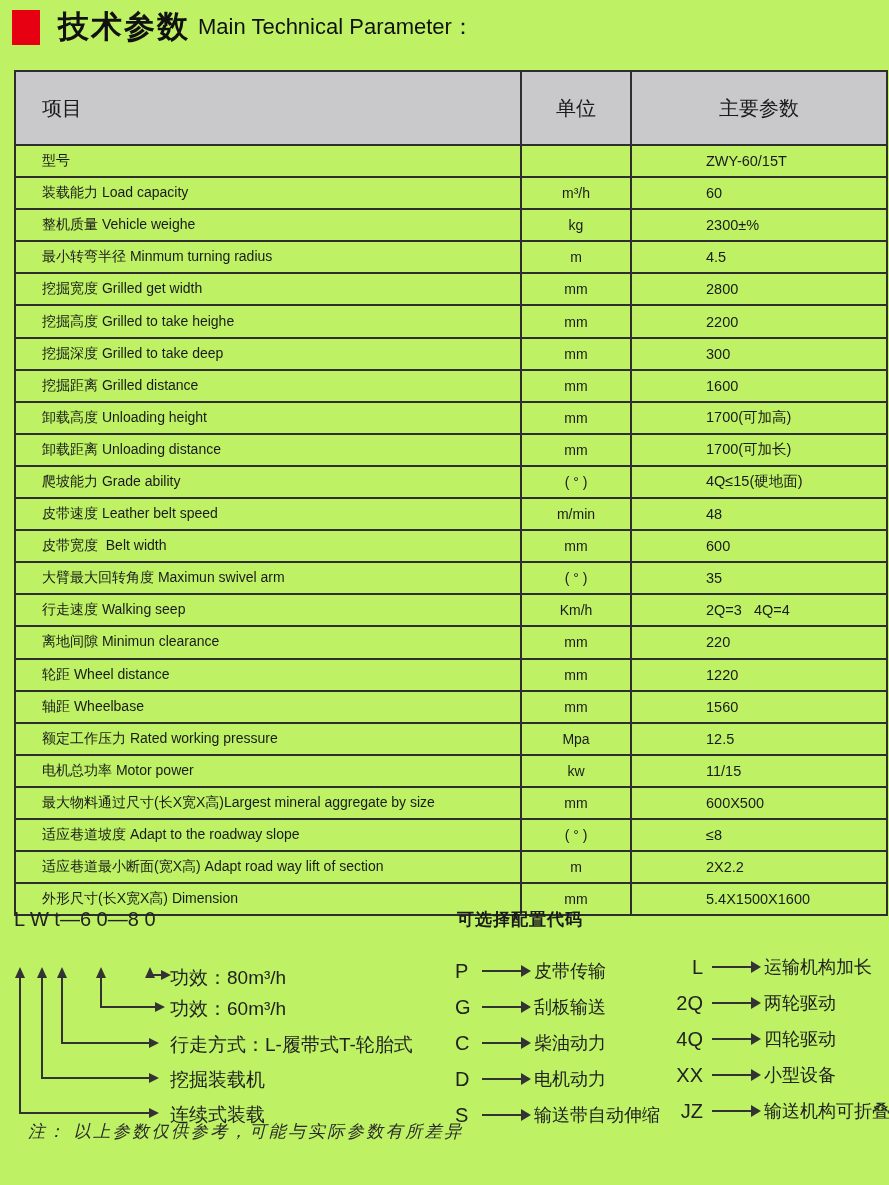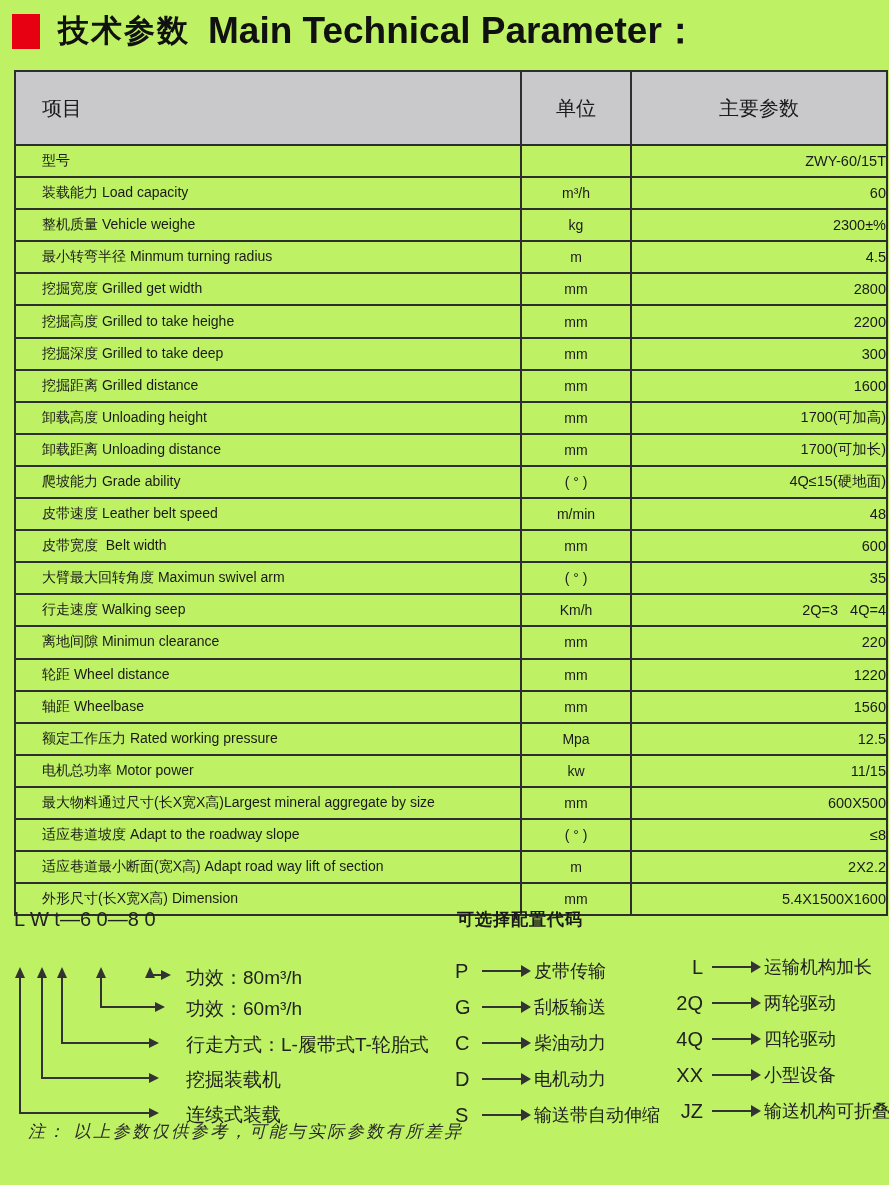--- a/index.html
+++ b/index.html
@@ -4,41 +4,41 @@
 <style>
   html,body{margin:0;padding:0;background:#ffffff;}
   .page{
     position:relative;width:889px;height:1185px;background:#bef264;overflow:hidden;
     font-family:"Liberation Sans","DejaVu Sans",sans-serif;color:#1d1d1d;
   }
   
   .title-bar{position:absolute;left:12px;top:6px;display:flex;align-items:center;}
   .red-square{width:28px;height:35px;background:#e60012;margin-right:18px;}
   .title-zh{font-size:31px;font-weight:bold;letter-spacing:2px;color:#111;}
-  .title-en{font-size:37px;font-weight:bold;margin-left:18px;color:#111;}
+  .title-en{font-size:22px;font-weight:normal;margin-left:8px;color:#111;}
   
   .spec-table{
     position:absolute;left:14px;top:70px;width:872px;
     border-collapse:collapse;table-layout:fixed;
   }
   .spec-table th,.spec-table td{
     border:2px solid #2e2e2e;overflow:hidden;white-space:pre;
   }
   .spec-table th{
     background:#c9c9cb;height:42px;font-size:20px;font-weight:normal;
     text-align:left;padding:0 0 0 26px;color:#1a1a1a;
   }
   .spec-table th.u,.spec-table th.v{text-align:center;padding:15px;}
   .spec-table td{height:30.1px;font-size:14px;padding:0 0 0 26px;color:#1a1a1a;}
   .spec-table td.u{text-align:center;padding:0;}
-  .spec-table td.v{padding:0 0 0 74px;font-size:14.5px;text-align:right;}
+  .spec-table td.v{padding:0 0 0 74px;font-size:14.5px;}
   
   .code-text{position:absolute;left:14px;top:908px;font-size:20px;color:#222;white-space:pre;}
   .mc-svg{position:absolute;left:0;top:935px;}
-  .mc-label{position:absolute;left:170px;font-size:19px;color:#222;white-space:pre;margin-left:16px;}
+  .mc-label{position:absolute;left:170px;font-size:19px;color:#222;white-space:pre;}
   
   .cfg-title{position:absolute;left:457px;top:908px;font-size:17px;font-weight:bold;color:#1a1a1a;letter-spacing:1px;}
   .cfg-col{position:absolute;display:flex;flex-direction:column;}
   .cfg-left{left:455px;top:953px;}
   .cfg-right{left:655px;top:949px;}
   .cfg-row{display:flex;align-items:center;height:36px;}
   .cfg-code{font-size:20px;color:#222;white-space:pre;}
   .cfg-left .cfg-code{min-width:18px;}
   .cfg-right .cfg-code{min-width:48px;text-align:right;}
   .cfg-arrow{position:relative;width:40px;height:2px;background:#333;margin-left:9px;margin-right:3px;flex:0 0 auto;}

